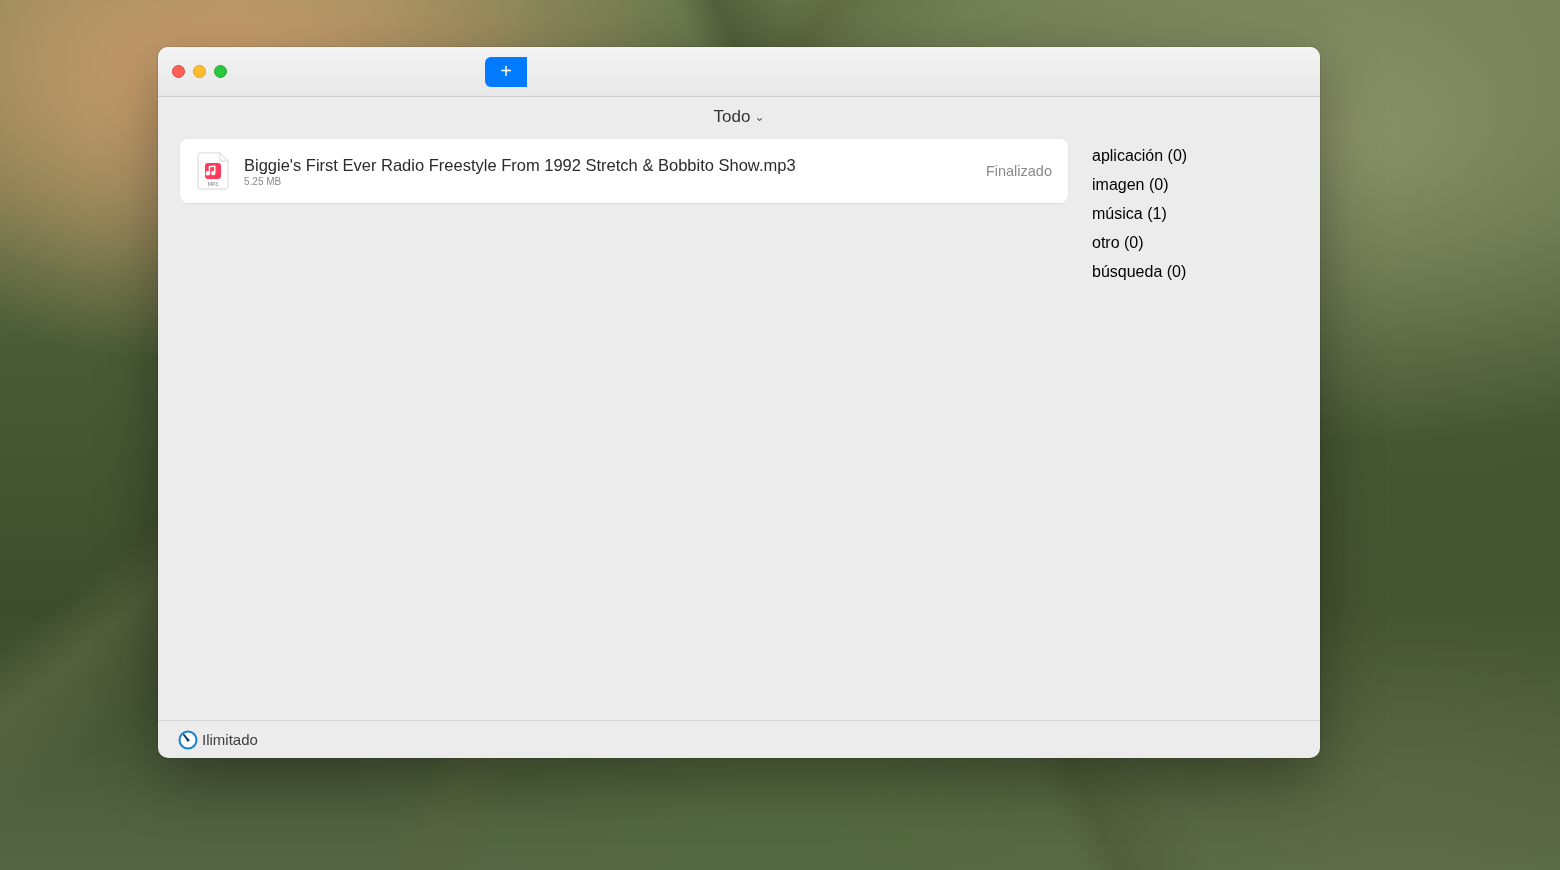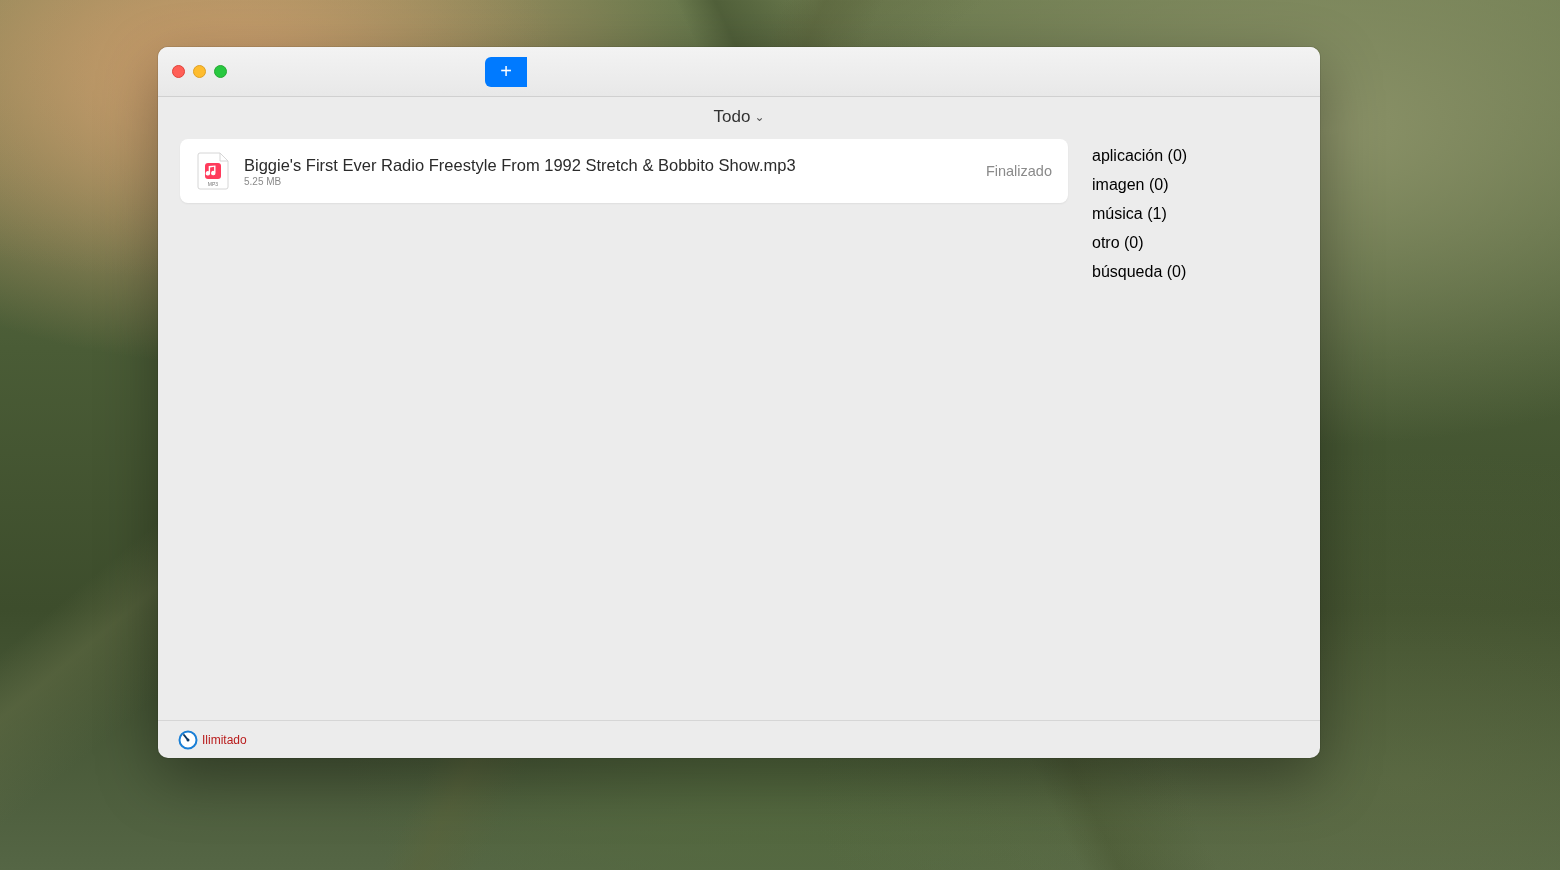--- a/index.html
+++ b/index.html
@@ -219,22 +219,22 @@
       display: flex;
       align-items: center;
       padding: 0 20px;
       gap: 4px;
     }
     .speed-icon {
       width: 20px;
       height: 20px;
     }
     .status-text {
-      font-size: 12px;
-      color: #b91c1c;
+      font-size: 15px;
+      color: #404040;
     }
   </style>
 </head>
 <body>
 
 <div class="wallpaper"></div>
 
 <div class="window">
   <div class="titlebar">
     <div class="traffic-lights">

